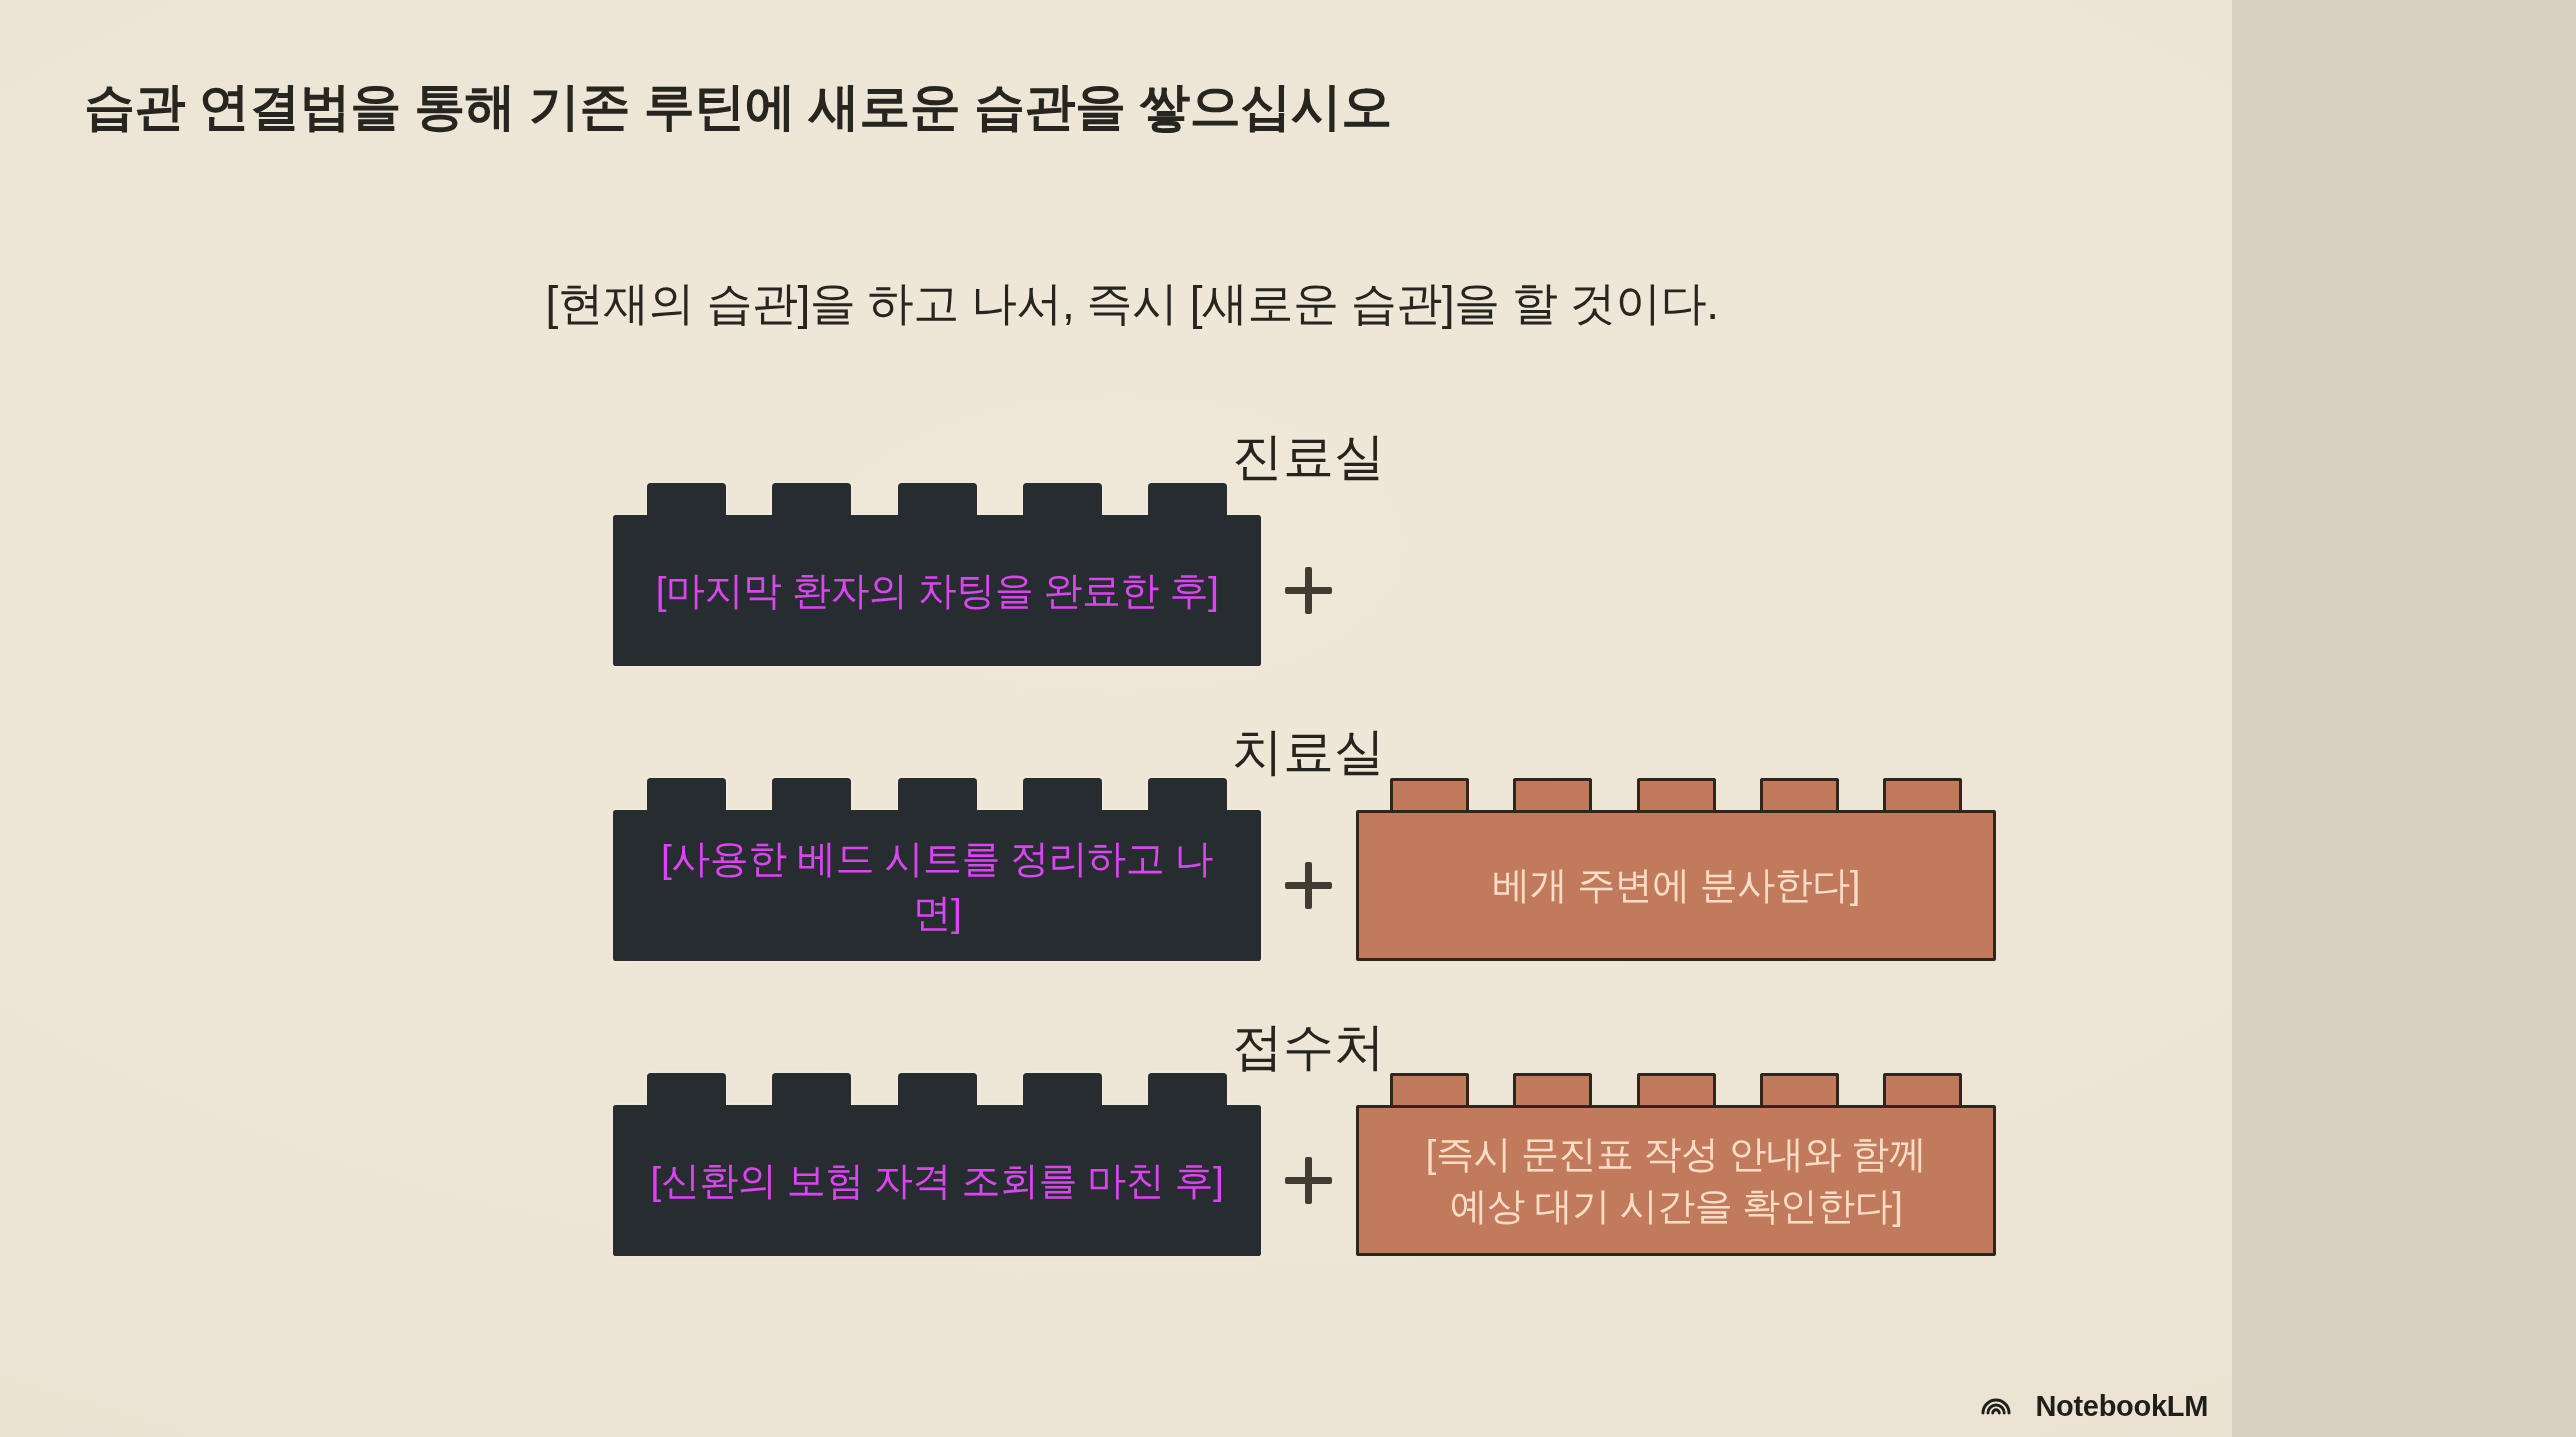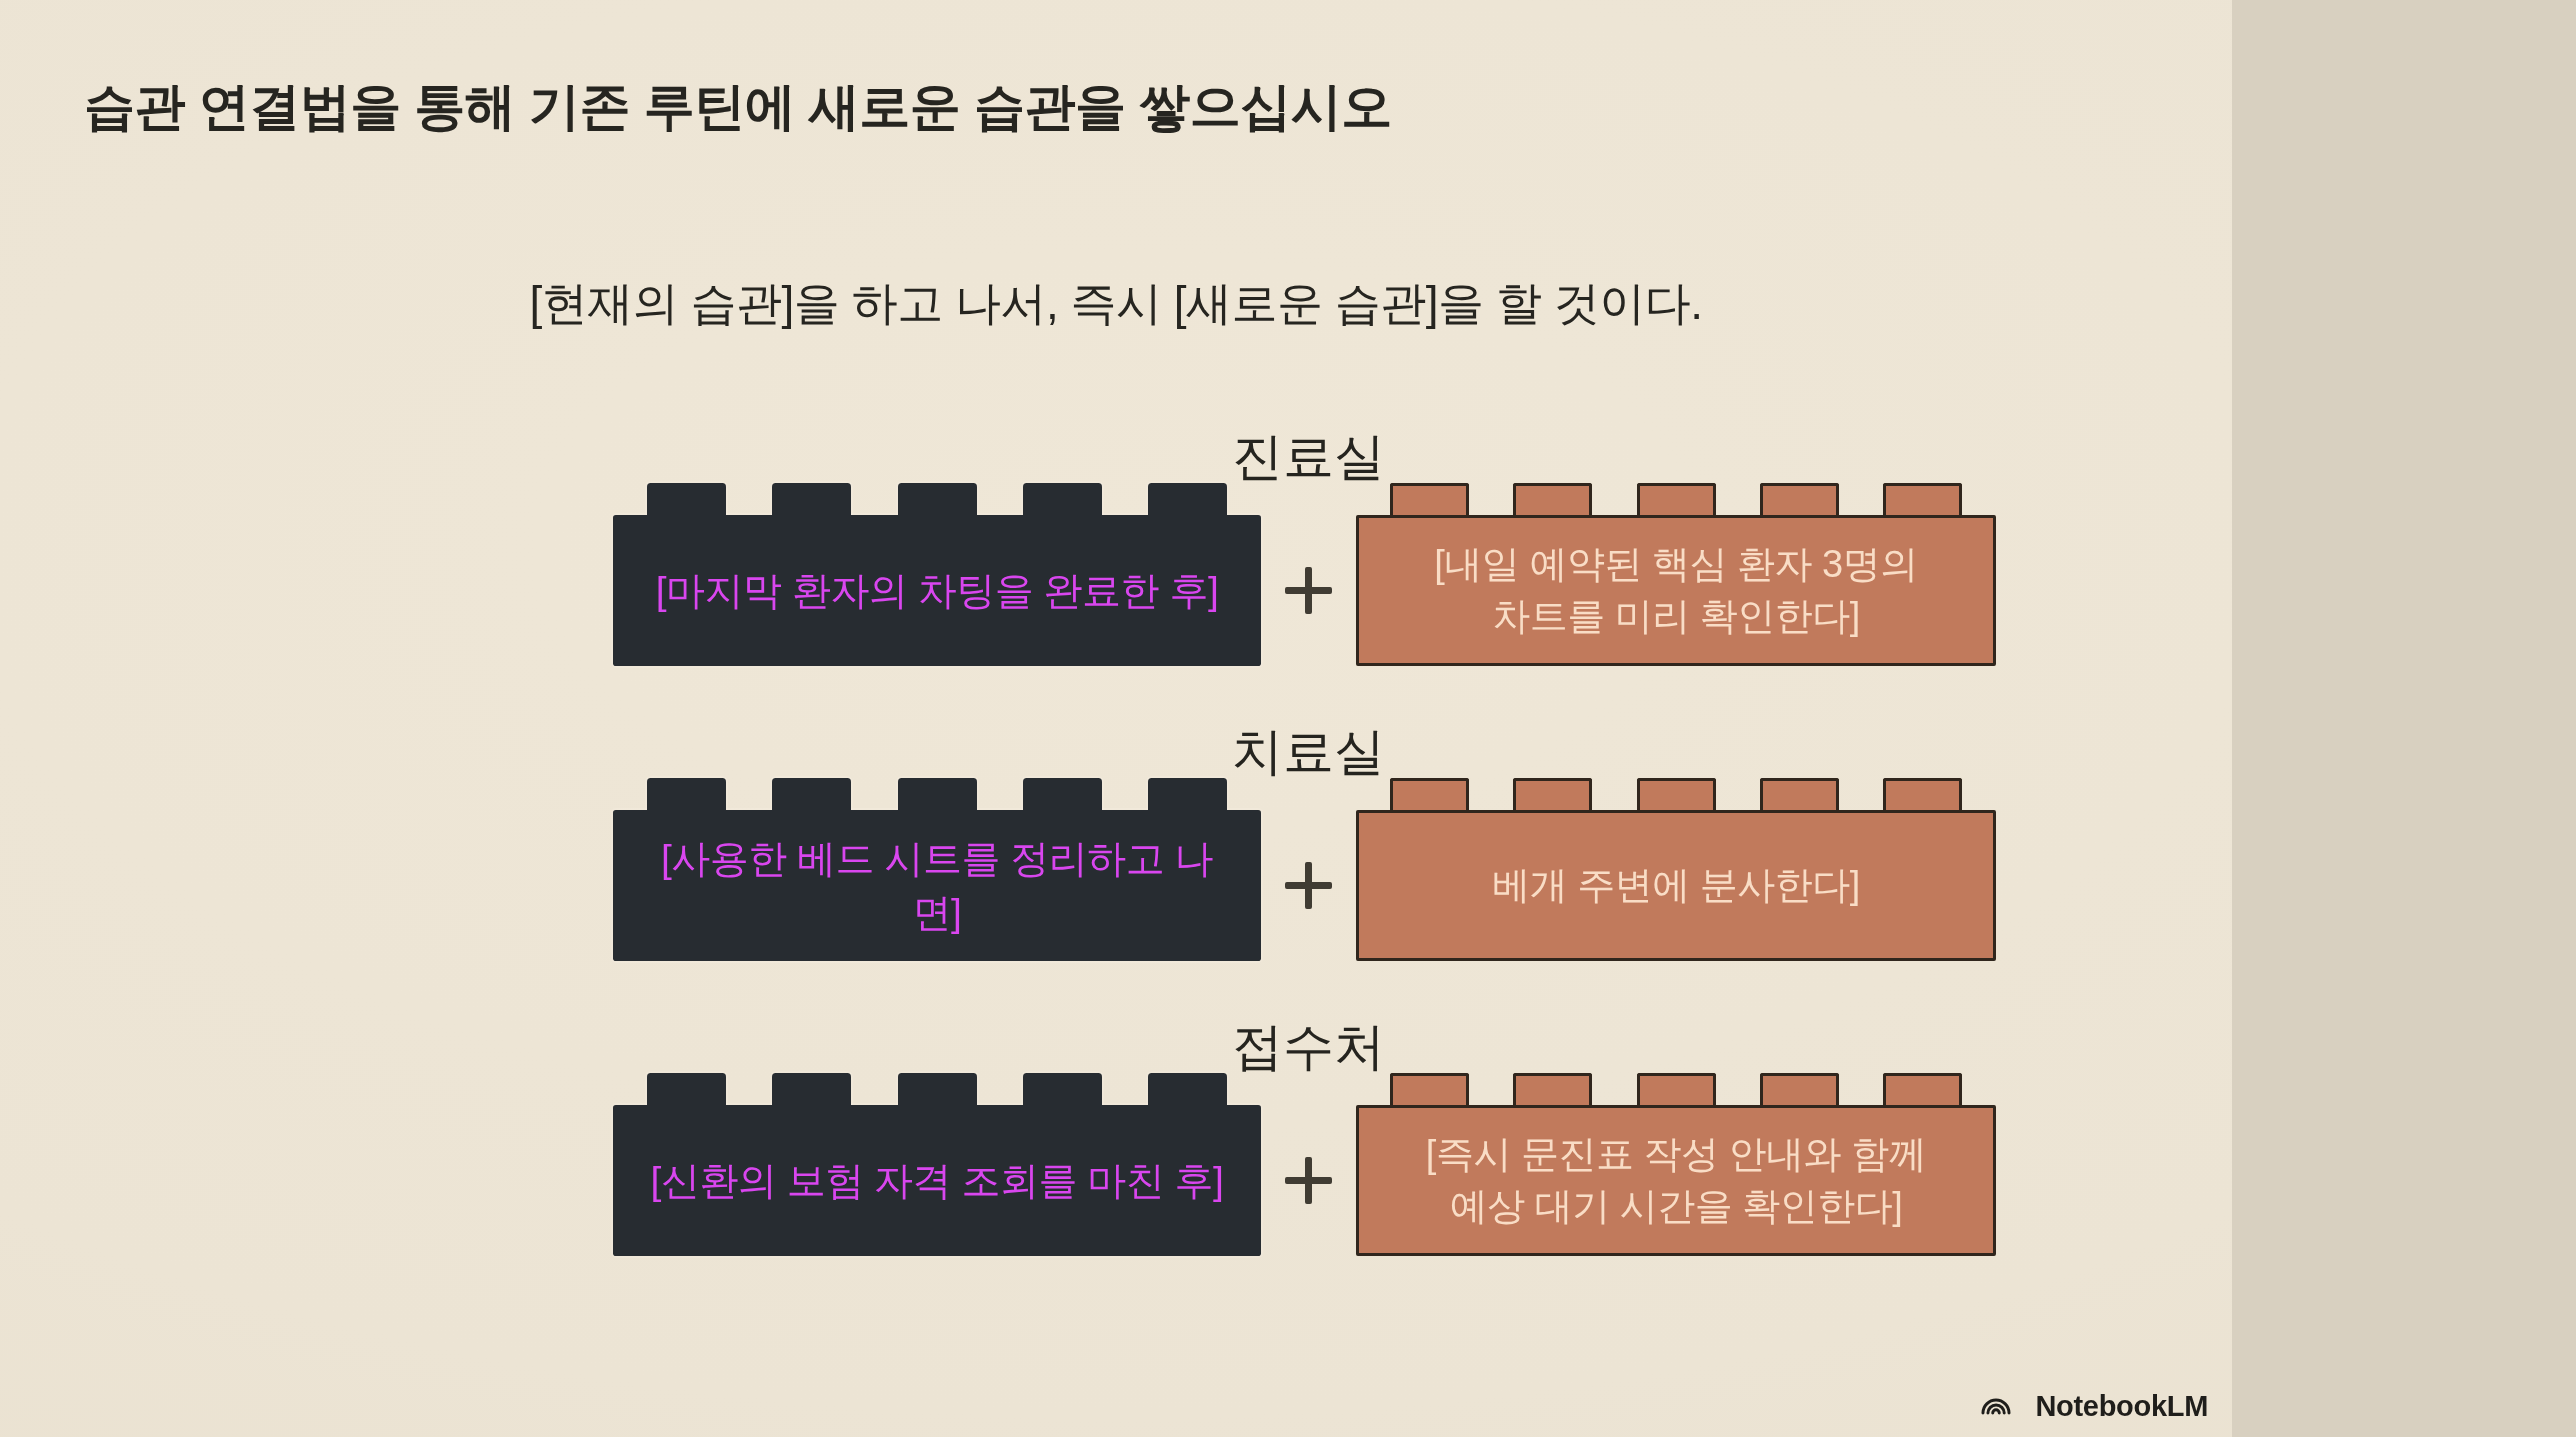--- a/index.html
+++ b/index.html
@@ -22,21 +22,21 @@
     position: absolute;
     left: 84px;
     top: 73px;
     font-size: 51px;
     font-weight: 600;
     letter-spacing: -0.5px;
     color: #262520;
   }
   .formula {
     position: absolute;
-    left: 0;
+    left: 16px;
     top: 273px;
     width: 100%;
     text-align: center;
     font-size: 46px;
     font-weight: 500;
     letter-spacing: -0.5px;
     color: #262520;
   }
 
   
@@ -200,35 +200,20 @@
             <i class="stud"></i>
             <i class="stud"></i>
             <i class="stud"></i>
         </div>
         <div class="brick-body">
           <span class="brick-text">[마지막 환자의 차팅을 완료한 후]</span>
         </div>
       </div>
       <div class="plus-cell">
         <span class="plus-icon" aria-label="+"></span>
-      </div>
-      <div class="brick brick-new">
-        <div class="studs">
-          <i class="stud"></i>
-            <i class="stud"></i>
-            <i class="stud"></i>
-            <i class="stud"></i>
-            <i class="stud"></i>
-        </div>
-        <div class="brick-body">
-          <span class="brick-text">
-              <span class="line">[내일 예약된 핵심 환자 3명의</span>
-              <span class="line">차트를 미리 확인한다]</span>
-            </span>
-        </div>
       </div>
     </div>
 
     <div class="habit-row">
       <div class="row-label">치료실</div>
       <div class="brick brick-current">
         <div class="studs">
           <i class="stud"></i>
             <i class="stud"></i>
             <i class="stud"></i>

